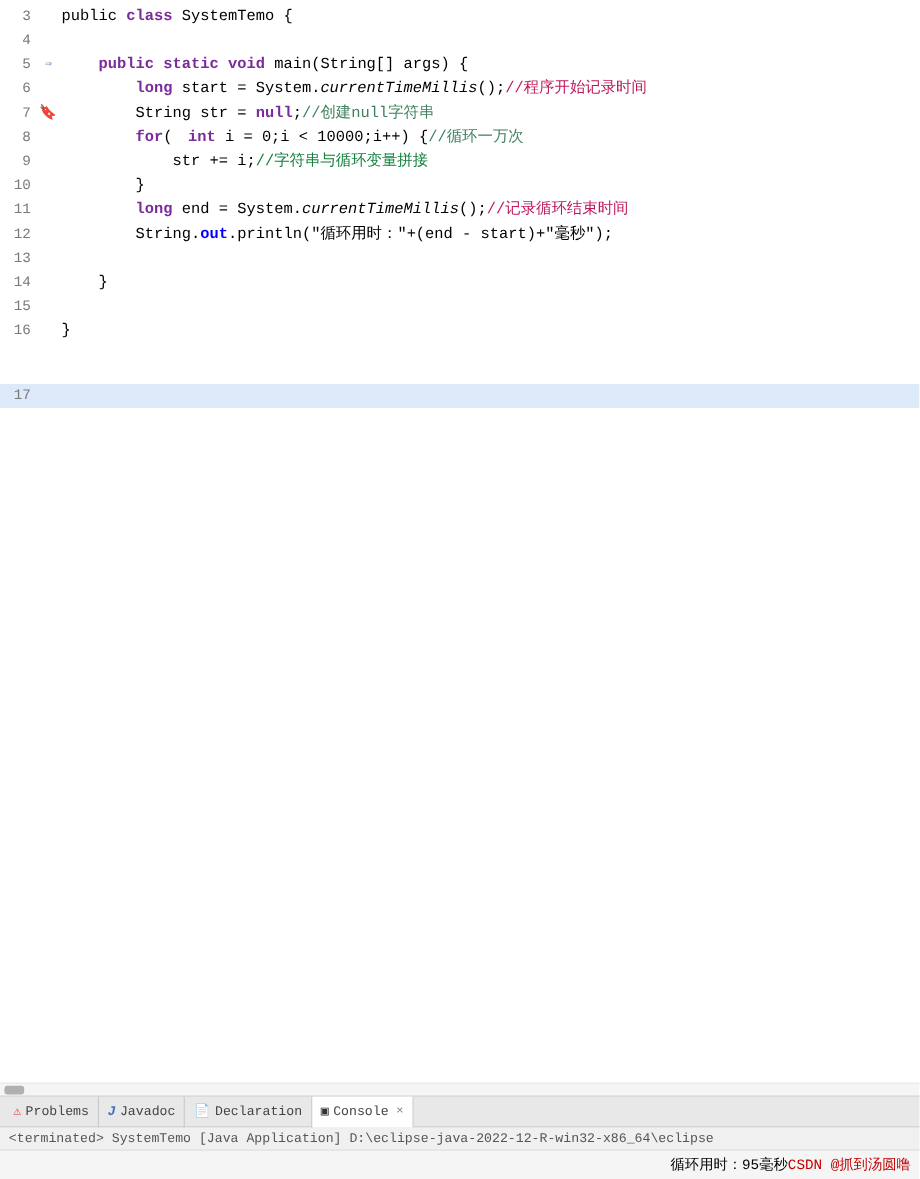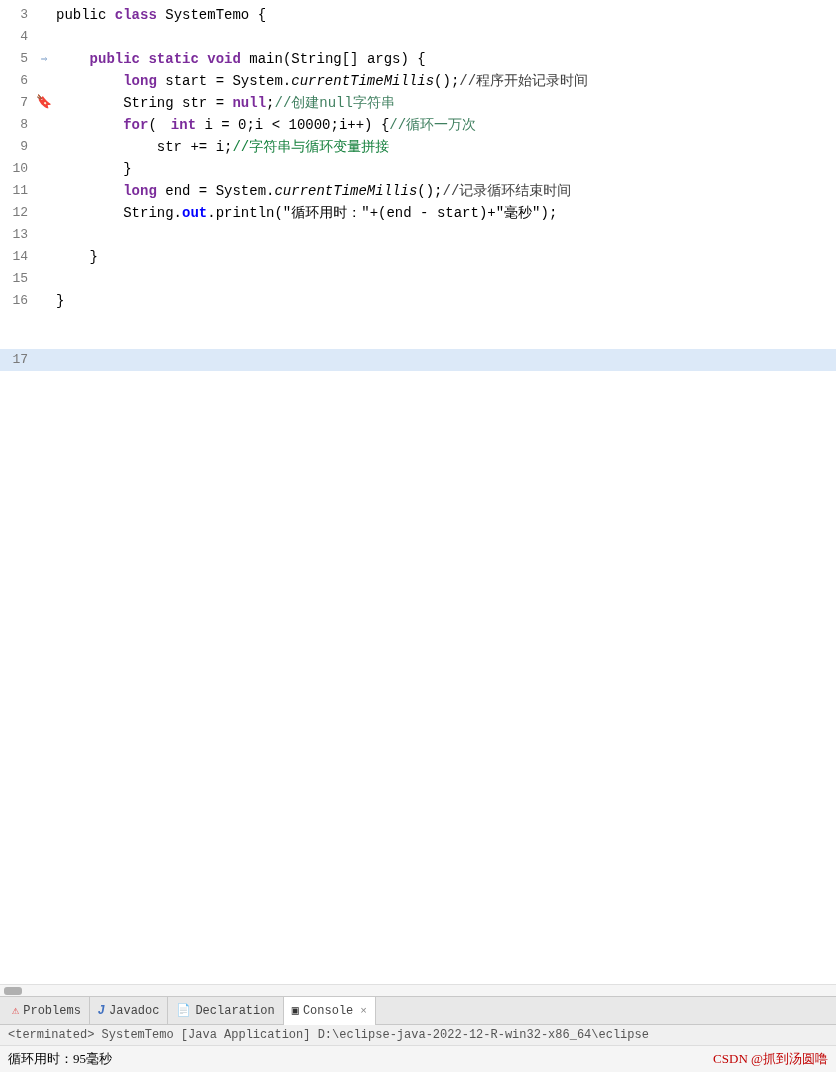--- a/index.html
+++ b/index.html
@@ -144,23 +144,22 @@
       padding: 3px 8px;
       background: #f0f0f0;
       border-bottom: 1px solid #ddd;
       white-space: nowrap;
       overflow: hidden;
       text-overflow: ellipsis;
     }
 
     .console-result {
       display: flex;
-      justify-content: space-between;
+      justify-content: flex-end;
       padding: 4px 8px;
-      font-family: Liberation Serif, serif;
     }
 
     .console-result-text {
       color: #000;
       font-size: 13px;
     }
 
     .console-credit {
       color: #c00000;
       font-size: 13px;
@@ -189,21 +188,21 @@
       <div class="code-line">
         <span class="line-number">5</span>
         <span class="line-indicator">
           <span class="arrow-icon">⇒</span>
         </span>
         <span class="line-content"><span>    </span><span style="color: rgb(123, 44, 155); font-weight: bold;">public</span><span> </span><span style="color: rgb(123, 44, 155); font-weight: bold;">static</span><span> </span><span style="color: rgb(123, 44, 155); font-weight: bold;">void</span><span> main(String[] args) {</span></span>
       </div>
       <div class="code-line">
         <span class="line-number">6</span>
         <span class="line-indicator"></span>
-        <span class="line-content"><span>        </span><span style="color: rgb(123, 44, 155); font-weight: bold;">long</span><span> start = System.</span><span style="font-style: italic;">currentTimeMillis</span><span>();</span><span style="color: #404040;">//程序开始记录时间</span></span>
+        <span class="line-content"><span>        </span><span style="color: rgb(123, 44, 155); font-weight: bold;">long</span><span> start = System.</span><span style="font-style: italic;">currentTimeMillis</span><span>();</span><span style="color: #be185d;">//程序开始记录时间</span></span>
       </div>
       <div class="code-line">
         <span class="line-number">7</span>
         <span class="line-indicator">
           <span class="bookmark-icon" style="color:#6699cc;font-size:13px;">🔖</span>
         </span>
         <span class="line-content"><span>        String </span><span>str</span><span> = </span><span style="color: rgb(123, 44, 155); font-weight: bold;">null</span><span>;</span><span style="color: rgb(63, 127, 95);">//创建null字符串</span></span>
       </div>
       <div class="code-line">
         <span class="line-number">8</span>
@@ -216,21 +215,21 @@
         <span class="line-content"><span>            str += i;</span><span style="color: #15803d;">//字符串与循环变量拼接</span></span>
       </div>
       <div class="code-line">
         <span class="line-number">10</span>
         <span class="line-indicator"></span>
         <span class="line-content"><span>        }</span></span>
       </div>
       <div class="code-line">
         <span class="line-number">11</span>
         <span class="line-indicator"></span>
-        <span class="line-content"><span>        </span><span style="color: rgb(123, 44, 155); font-weight: bold;">long</span><span> end = System.</span><span style="font-style: italic;">currentTimeMillis</span><span>();</span><span style="color: #404040;">//记录循环结束时间</span></span>
+        <span class="line-content"><span>        </span><span style="color: rgb(123, 44, 155); font-weight: bold;">long</span><span> end = System.</span><span style="font-style: italic;">currentTimeMillis</span><span>();</span><span style="color: #be185d;">//记录循环结束时间</span></span>
       </div>
       <div class="code-line">
         <span class="line-number">12</span>
         <span class="line-indicator"></span>
         <span class="line-content"><span>        String.</span><span style="color: rgb(0, 0, 255); font-weight: bold;">out</span><span>.println("循环用时："+(end - start)+"毫秒");</span></span>
       </div>
       <div class="code-line">
         <span class="line-number">13</span>
         <span class="line-indicator"></span>
         <span class="line-content"></span>

